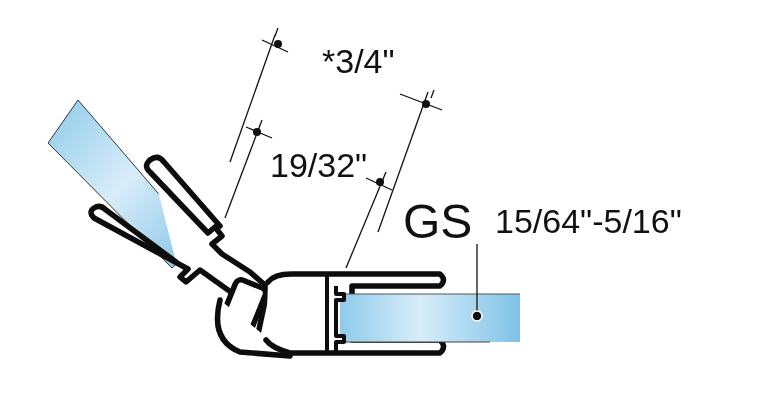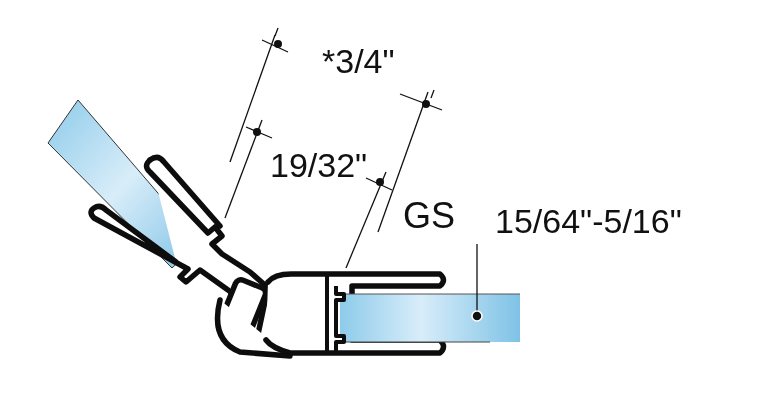--- a/index.html
+++ b/index.html
@@ -1,20 +1,20 @@
 <!DOCTYPE html>
 <html><head>
 <meta charset="utf-8">
 <style>
   html, body { margin: 0; padding: 0; background: #ffffff; }
   body { width: 772px; height: 407px; overflow: hidden; position: relative; }
   #diagram { position: absolute; left: 0; top: 0; width: 772px; height: 407px; }
   .lbl { position: absolute; font-family: "Liberation Sans", sans-serif; color: #111; white-space: nowrap; line-height: 1; }
   .dim-main { font-size: 34px; font-weight: 300; }
-  .gs-code { font-size: 36px; }
+  .gs-code { font-size: 48px; }
   .gs-range { font-size: 34px; }
   .ln { stroke: #111; stroke-width: 1.3; fill: none; }
   .prof { stroke: #0d0d0d; stroke-width: 5.5; fill: #fff; stroke-linejoin: round; stroke-linecap: round; }
   .prof-thin { stroke: #0d0d0d; stroke-width: 4; fill: #fff; stroke-linejoin: round; }
   .dot { fill: #111; }
 </style>
 </head>
 <body>
 
 <svg id="diagram" viewBox="0 0 772 407" xmlns="http://www.w3.org/2000/svg">

